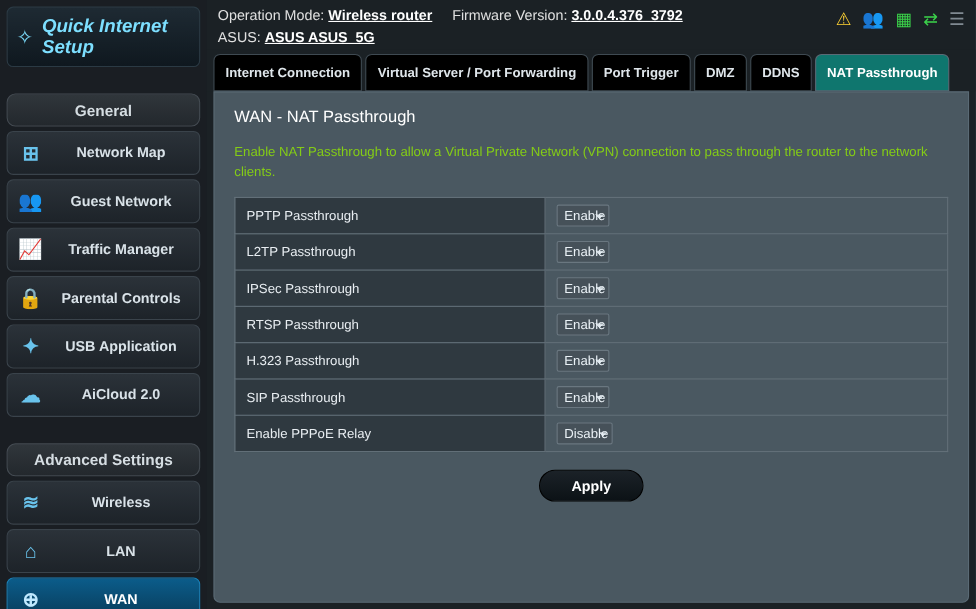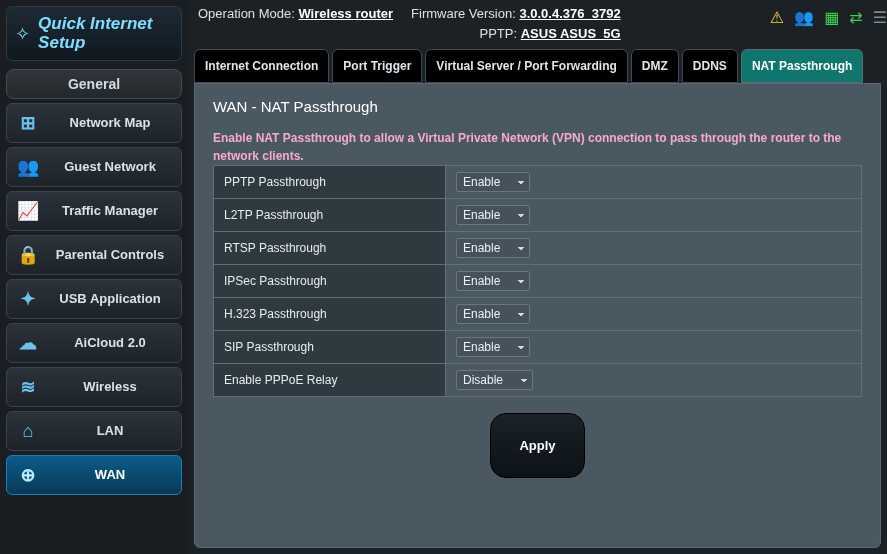--- a/index.html
+++ b/index.html
@@ -35,21 +35,21 @@
   .qis-btn .qtxt { color: #7ddfff; font-weight: bold; font-style: italic; font-size: 17px; line-height: 1.1; }
   .section-hdr {
     background: linear-gradient(#30363b, #23282d);
     border: 1px solid #444b52;
     border-radius: 8px;
     text-align: center;
     padding: 6px 0;
     color: #d5dde2;
     font-weight: bold;
     font-size: 14px;
-    margin-top: 4px;
+    margin-top: 20px;
   }
   .nav-item {
     background: linear-gradient(#2b3239, #1d2329);
     border: 1px solid #3a434b;
     border-radius: 6px;
     padding: 8px 10px;
     display: flex;
     align-items: center;
     gap: 10px;
     cursor: pointer;
@@ -66,27 +66,26 @@
   .nav-item .icon { width: 22px; text-align: center; color: #69c3ec; font-size: 18px; flex-shrink: 0; }
   .nav-item.active .icon { color: #bfe9ff; }
   .nav-item .ntxt { flex: 1; line-height: 1.1; text-align: center; }
   .main {
     flex: 1;
     display: flex;
     flex-direction: column;
     background: #1b2125;
   }
   .topbar {
-    padding: 4px 0 2px 10px;
+    padding: 4px 10px 2px 10px;
     font-size: 13px;
     color: #e0e0e0;
     display: flex;
     align-items: flex-start;
     justify-content: space-between;
-    text-align: right;
   }
   .topbar .left { line-height: 1.5; }
   .topbar a { color: #fff; font-weight: bold; }
   .topbar-icons { display: flex; gap: 10px; padding-top: 4px; }
   .topbar-icons .ic { font-size: 16px; }
   .tabs {
     display: flex;
     background: #1b2125;
     padding-left: 6px;
     padding-top: 4px;
@@ -122,64 +121,64 @@
   }
   .panel h2 {
     font-size: 15px;
     color: #fff;
     margin-bottom: 14px;
     font-weight: normal;
   }
   .panel .desc {
     font-size: 12px;
     line-height: 1.5;
-    color: #f9a8d4;
-    font-weight: bold;
+    margin-bottom: 14px;
+    color: #84cc16;
   }
   table.form {
     width: 100%;
     border-collapse: collapse;
     border: 1px solid #626f78;
   }
   table.form td {
     border: 1px solid #626f78;
     padding: 6px 10px;
     font-size: 12px;
   }
   table.form td.lcell {
-    width: 232px;
+    width: 282px;
     background: #2f3940;
     color: #e8edf1;
   }
   table.form td.vcell {
     background: #4a5861;
   }
   .select {
     background: #465159;
     border: 1px solid #6a7780;
     color: #eaf1f6;
     font-size: 12px;
-    padding: 2px 28px 2px 6px;
+    padding: 2px 2px 2px 6px;
     border-radius: 2px;
     cursor: pointer;
     appearance: none;
     background-image: linear-gradient(45deg, transparent 50%, #cfd8de 50%), linear-gradient(-45deg, transparent 50%, #cfd8de 50%);
     background-position: right 8px top 8px, right 4px top 8px;
     background-size: 4px 4px, 4px 4px;
     background-repeat: no-repeat;
   }
   .apply-wrap { text-align: center; margin-top: 16px; }
   .apply-btn {
     background: linear-gradient(#1b2228, #0c1216);
     border: 1px solid #000;
     border-radius: 16px;
     color: #fff;
     font-weight: bold;
     font-size: 13px;
-    padding: 24px 28px;
+    padding: 6px 28px;
     cursor: pointer;
   }
 </style>
 </head>
 <body>
 
 <div class="layout">
   <div class="sidebar">
     <div class="qis-btn">
       <span class="icon">✧</span>
@@ -206,20 +205,21 @@
     </div>
     <div class="nav-item">
       <span class="icon">✦</span>
       <span class="ntxt">USB Application</span>
     </div>
     <div class="nav-item">
       <span class="icon">☁</span>
       <span class="ntxt">AiCloud 2.0</span>
     </div>
 
+    <div class="section-hdr">Advanced Settings</div>
 
     <div class="nav-item">
       <span class="icon">≋</span>
       <span class="ntxt">Wireless</span>
     </div>
     <div class="nav-item">
       <span class="icon">⌂</span>
       <span class="ntxt">LAN</span>
     </div>
     <div class="nav-item active">
@@ -230,61 +230,61 @@
 
   <div class="main">
     <div class="topbar">
       <div class="left">
         <span>Operation Mode:</span>
         <a href="#">Wireless router</a>
         &nbsp;&nbsp;&nbsp;
         <span>Firmware Version:</span>
         <a href="#">3.0.0.4.376_3792</a>
         <br>
-        <span>PPTP:</span>
+        <span>ASUS:</span>
         <a href="#">ASUS  ASUS_5G</a>
       </div>
       <div class="topbar-icons">
         <span class="ic" style="color:#ffd233">⚠</span>
         <span class="ic" style="color:#808a92">👥</span>
         <span class="ic" style="color:#3bd14a">▦</span>
         <span class="ic" style="color:#3bd14a">⇄</span>
         <span class="ic" style="color:#808a92">☰</span>
       </div>
     </div>
 
     <div class="tabs">
       <div class="tab">Internet Connection</div>
+      <div class="tab">Virtual Server / Port Forwarding</div>
       <div class="tab">Port Trigger</div>
-      <div class="tab">Virtual Server / Port Forwarding</div>
       <div class="tab">DMZ</div>
       <div class="tab">DDNS</div>
       <div class="tab active">NAT Passthrough</div>
     </div>
 
     <div class="panel">
       <h2>WAN - NAT Passthrough</h2>
       <p class="desc">Enable NAT Passthrough to allow a Virtual Private Network (VPN) connection to pass through the router to the network clients.</p>
 
       <table class="form">
         <tbody id="rows-body">
             <tr>
               <td class="lcell">PPTP Passthrough</td>
               <td class="vcell"><select class="select"><option>Enable</option></select></td>
             </tr>
             <tr>
               <td class="lcell">L2TP Passthrough</td>
               <td class="vcell"><select class="select"><option>Enable</option></select></td>
             </tr>
             <tr>
+              <td class="lcell">IPSec Passthrough</td>
+              <td class="vcell"><select class="select"><option>Enable</option></select></td>
+            </tr>
+            <tr>
               <td class="lcell">RTSP Passthrough</td>
-              <td class="vcell"><select class="select"><option>Enable</option></select></td>
-            </tr>
-            <tr>
-              <td class="lcell">IPSec Passthrough</td>
               <td class="vcell"><select class="select"><option>Enable</option></select></td>
             </tr>
             <tr>
               <td class="lcell">H.323 Passthrough</td>
               <td class="vcell"><select class="select"><option>Enable</option></select></td>
             </tr>
             <tr>
               <td class="lcell">SIP Passthrough</td>
               <td class="vcell"><select class="select"><option>Enable</option></select></td>
             </tr>

